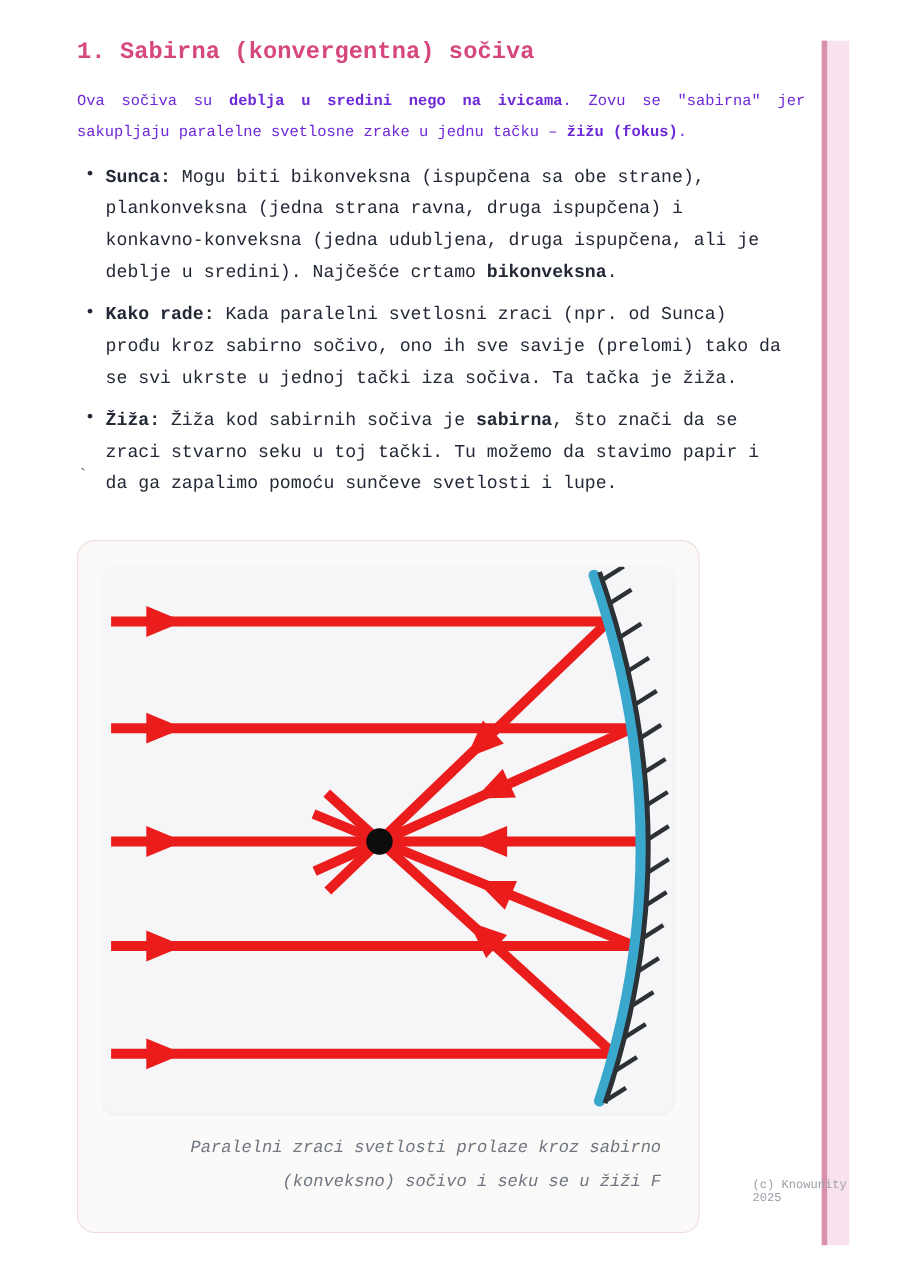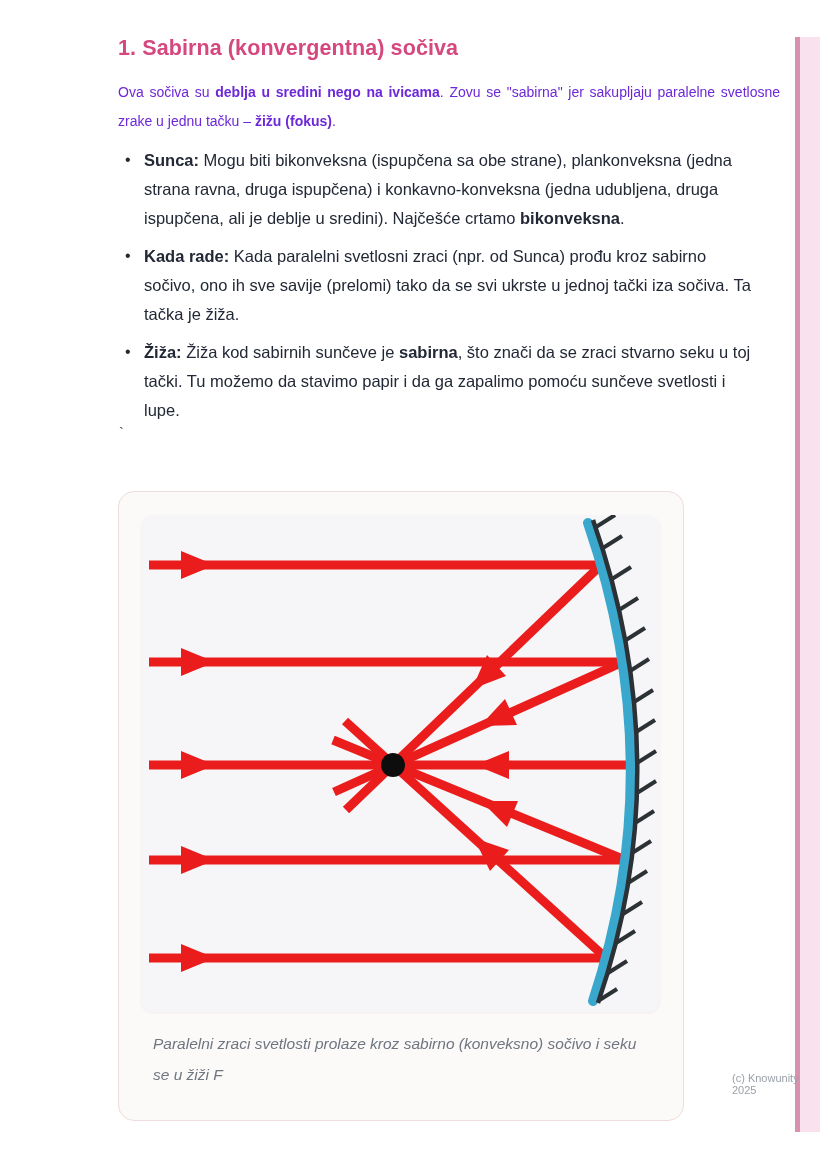--- a/index.html
+++ b/index.html
@@ -1,18 +1,18 @@
 <!DOCTYPE html>
 <html><head>
 <meta charset="utf-8">
 <style>
   html,body{margin:0;padding:0;background:#ffffff;}
   .page{
     position:relative;width:772px;height:1171px;background:#ffffff;
-    font-family:Liberation Sans, sans-serif;color:#222835;overflow:hidden;margin-left:48px;
+    font-family:Liberation Mono, monospace;color:#222835;overflow:hidden;
   }
   .title{
     position:absolute;left:70px;top:36px;margin:0;
     font-size:21.5px;font-weight:700;color:#d6477e;letter-spacing:.1px;
   }
   .intro{
     position:absolute;left:70px;top:78px;width:662px;margin:0;
     font-size:14px;line-height:29px;text-align:justify;color:#6d28d9;
   }
   .bullets{
@@ -30,21 +30,21 @@
     background:#fbfaf9;border:1px solid #f0dcdc;border-radius:16px;box-sizing:border-box;
   }
   .panel{
     position:absolute;left:22px;top:23px;width:519px;height:497px;
     background:#f6f6f8;border-radius:12px;box-shadow:0 1px 3px rgba(0,0,0,0.05);
     overflow:hidden;
   }
   .panel svg{display:block;width:519px;height:497px;}
   .caption{
     position:absolute;left:0;top:536px;width:100%;box-sizing:border-box;padding:0 34px;
-    text-align:left;font-style:italic;font-size:15.5px;line-height:31px;color:#6f7680;
+    text-align:right;font-style:italic;font-size:15.5px;line-height:31px;color:#6f7680;
   }
   .footer{
     position:absolute;left:684px;top:1072px;font-size:11px;color:#9aa0a8;z-index:3;
   }
   .stripe{
     position:absolute;left:747px;top:37px;width:45px;height:1095px;
     background:#f9e2ed;z-index:1;
   }
   .stripe-line{
     position:absolute;left:0;top:0;width:4.5px;height:100%;background:#d990ae;
@@ -70,25 +70,25 @@
 
   <p class="intro"><span>Ova sočiva su </span><span class="b">deblja u sredini nego na ivicama</span><span>. Zovu se "sabirna" jer sakupljaju paralelne svetlosne zrake u jednu tačku – </span><span class="b">žižu (fokus)</span><span>.</span></p>
 
   <ul class="bullets">
     <li>
       <span class="marker">•</span>
       <span class="li-text"><span class="b">Sunca:</span><span> Mogu biti bikonveksna (ispupčena sa obe strane), plankonveksna (jedna strana ravna, druga ispupčena) i konkavno-konveksna (jedna udubljena, druga ispupčena, ali je deblje u sredini). Najčešće crtamo </span><span class="b">bikonveksna</span><span>.</span></span>
     </li>
     <li>
       <span class="marker">•</span>
-      <span class="li-text"><span class="b">Kada rade:</span><span> Kada paralelni svetlosni zraci (npr. od Sunca) prođu kroz sabirno sočivo, ono ih sve savije (prelomi) tako da se svi ukrste u jednoj tački iza sočiva. Ta tačka je žiža.</span></span>
+      <span class="li-text"><span class="b">Kako rade:</span><span> Kada paralelni svetlosni zraci (npr. od Sunca) prođu kroz sabirno sočivo, ono ih sve savije (prelomi) tako da se svi ukrste u jednoj tački iza sočiva. Ta tačka je žiža.</span></span>
     </li>
     <li>
       <span class="marker">•</span>
-      <span class="li-text"><span class="b">Žiža:</span><span> Žiža kod sabirnih sunčeve je </span><span class="b">sabirna</span><span>, što znači da se zraci stvarno seku u toj tački. Tu možemo da stavimo papir i da ga zapalimo pomoću sunčeve svetlosti i lupe.</span></span>
+      <span class="li-text"><span class="b">Žiža:</span><span> Žiža kod sabirnih sočiva je </span><span class="b">sabirna</span><span>, što znači da se zraci stvarno seku u toj tački. Tu možemo da stavimo papir i da ga zapalimo pomoću sunčeve svetlosti i lupe.</span></span>
     </li>
   </ul>
 
   <div class="stray">`</div>
 
   <figure class="card">
     <div class="panel">
       <svg viewBox="0 0 519 497" aria-hidden="true">
 
         <line class="ray" x1="460" y1="50" x2="205" y2="295"></line>

